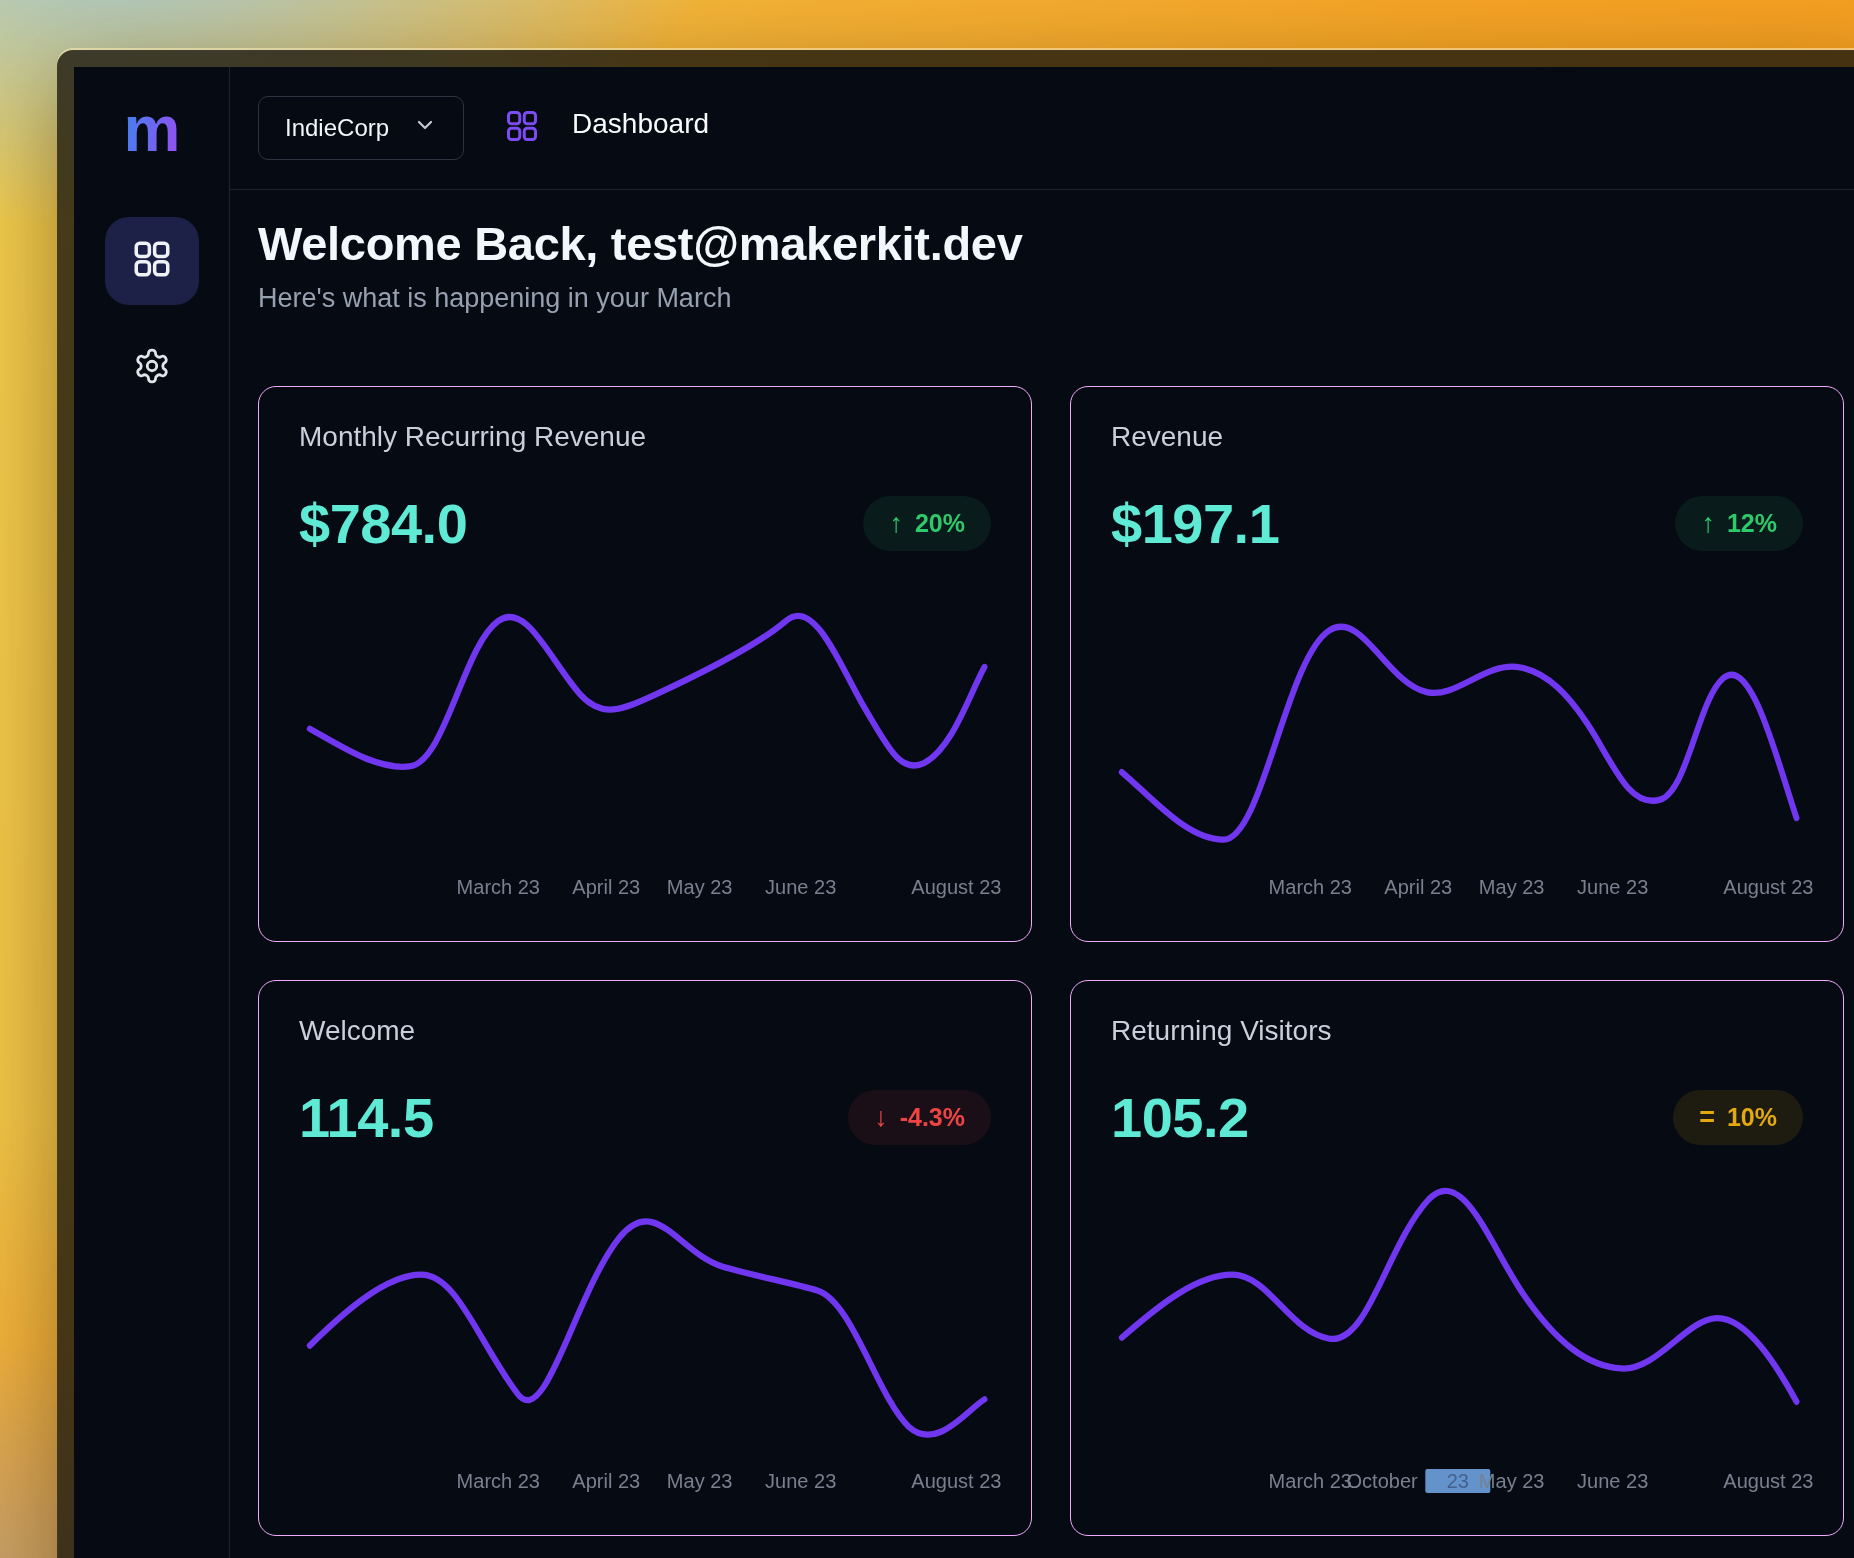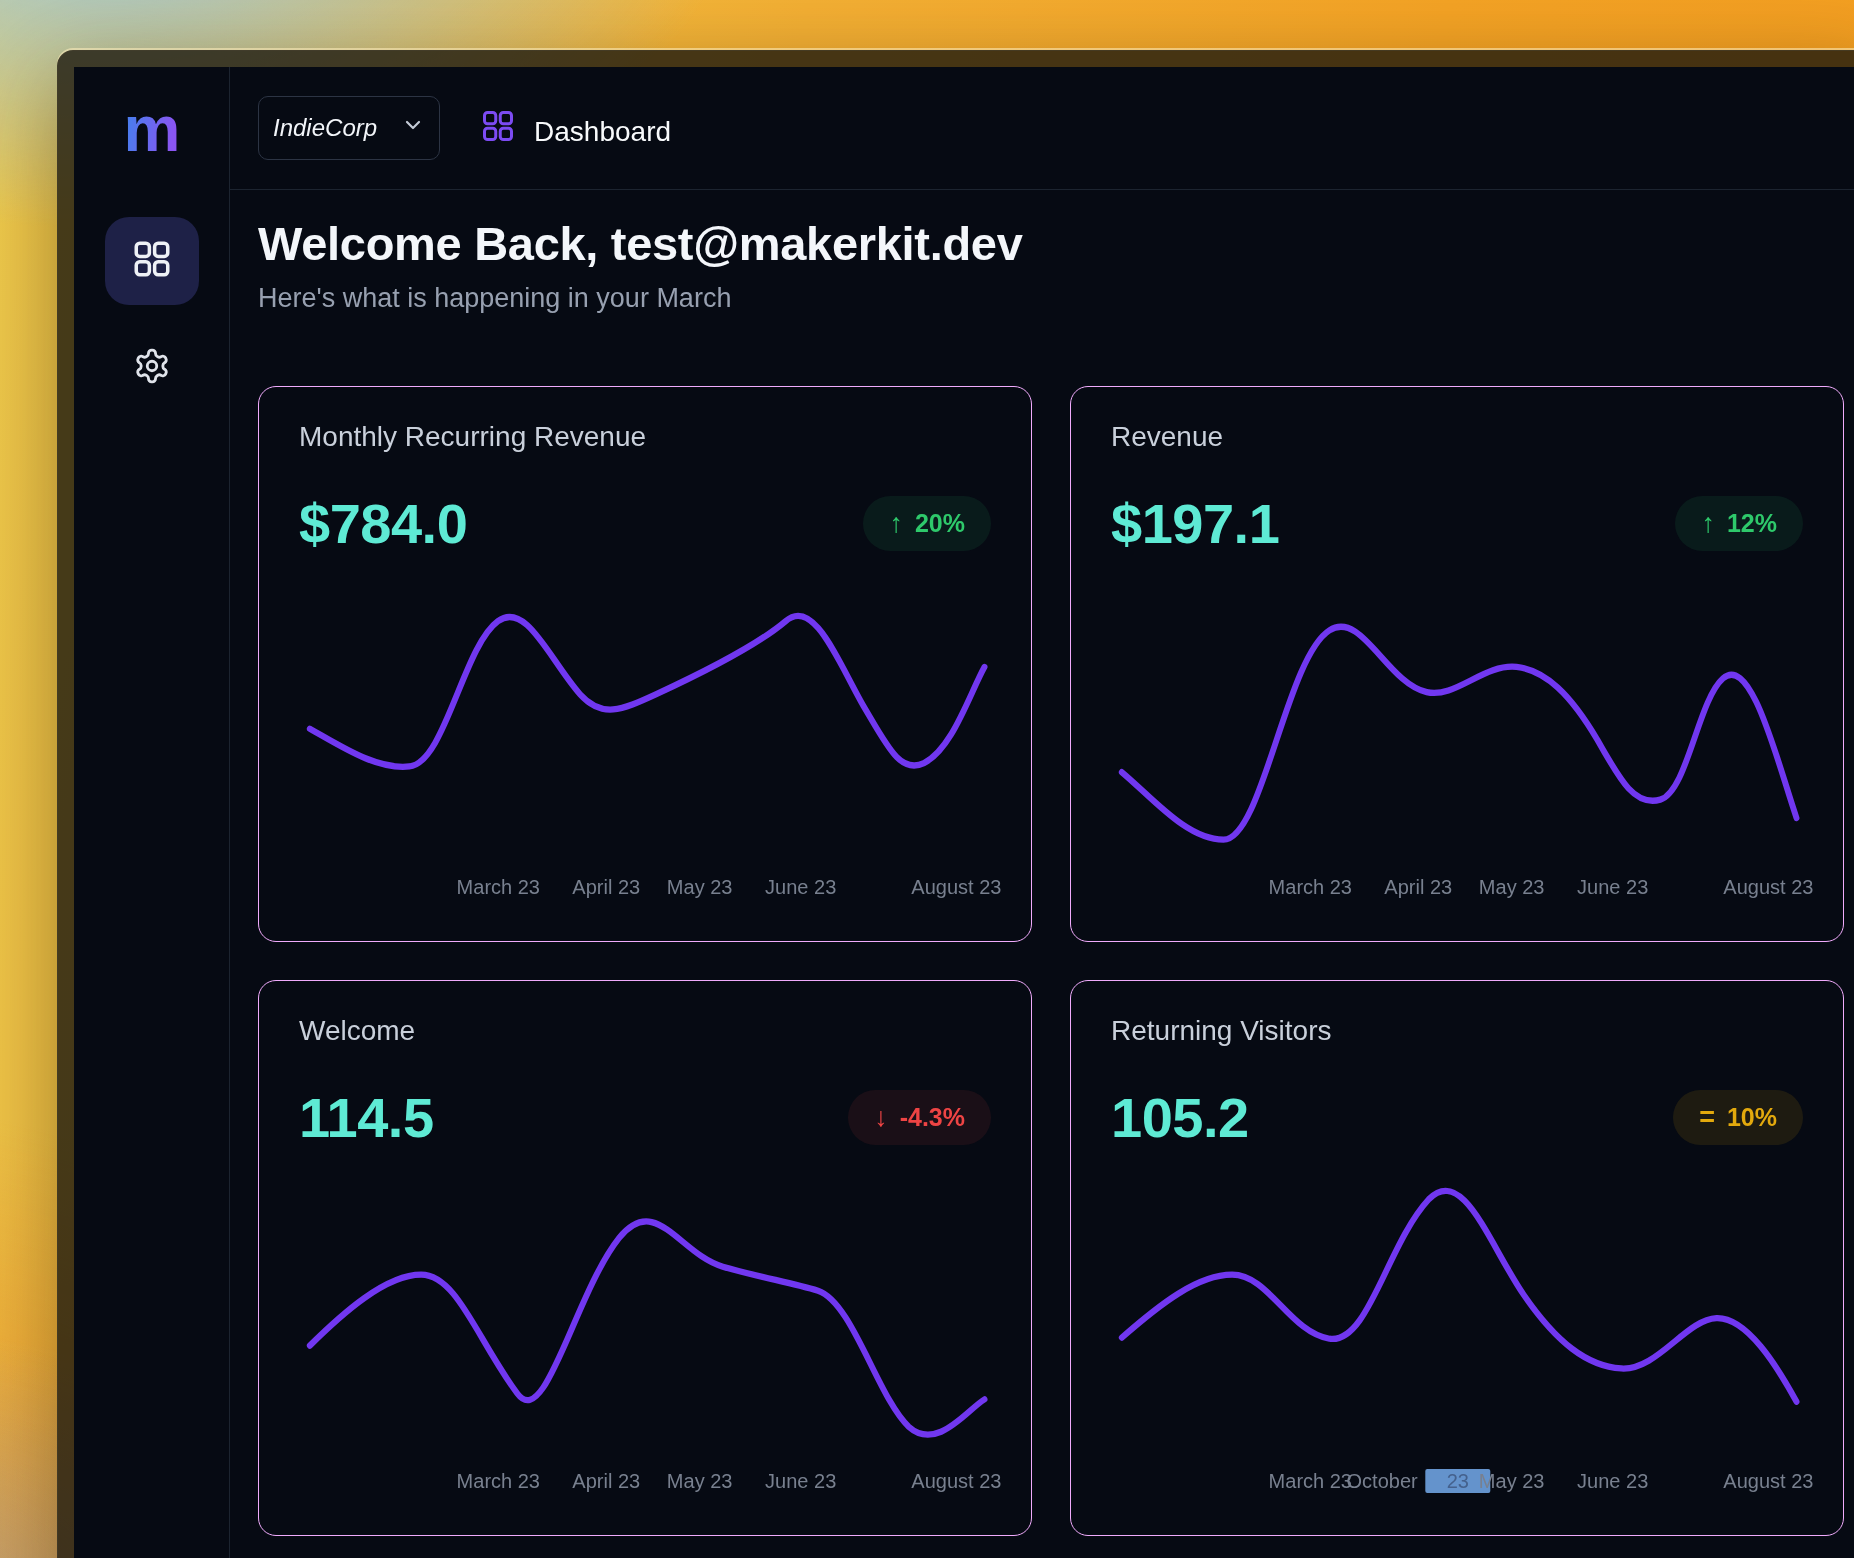--- a/index.html
+++ b/index.html
@@ -30,24 +30,24 @@
     background:#1e2147; display:flex; align-items:center; justify-content:center; cursor:pointer; }
   .nav-tile svg { width:42px; height:42px; color:#eef1f6; }
   .gear-btn { margin-top:42px; cursor:pointer; }
   .gear-btn svg { width:38px; height:38px; }
 
   
   .main-col { flex:1; display:flex; flex-direction:column; min-width:0; }
   .topbar { height:123px; flex:0 0 123px; border-bottom:1px solid #1c2430;
     display:flex; align-items:center; padding:0 28px; gap:40px; }
   .org-btn { display:inline-flex; align-items:center; gap:24px;
-    border:1px solid #2c3444; border-radius:10px; padding:16px 14px;
-    font-size:24px; color:#f2f5f9; background:transparent; cursor:pointer;font-style:italic; }
+    border:1px solid #2c3444; border-radius:10px; padding:16px 26px;
+    font-size:24px; color:#f2f5f9; background:transparent; cursor:pointer; }
   .org-btn svg { width:24px; height:24px; }
-  .page-group { display:flex; align-items:flex-end; gap:18px; }
+  .page-group { display:flex; align-items:flex-start; gap:32px; }
   .page-group svg { width:36px; height:36px; color:#7c4bf2; }
   .page-label { font-size:28px; color:#f8fafc; font-weight:500; }
 
   .content { padding:26px 28px 0; }
   .h1 { font-size:47px; font-weight:700; color:#f3f6fa; letter-spacing:-.3px; }
   .sub { margin-top:12px; font-size:27px; color:#97a0b0; }
 
   .grid { margin-top:72px; display:grid; grid-template-columns:1fr 1fr; gap:38px; }
   .card { border:1px solid #f0abfc; border-radius:18px; padding:34px 40px 26px; height:556px; }
   .card-title { font-size:28px; color:#c9d0db; font-weight:500; }

